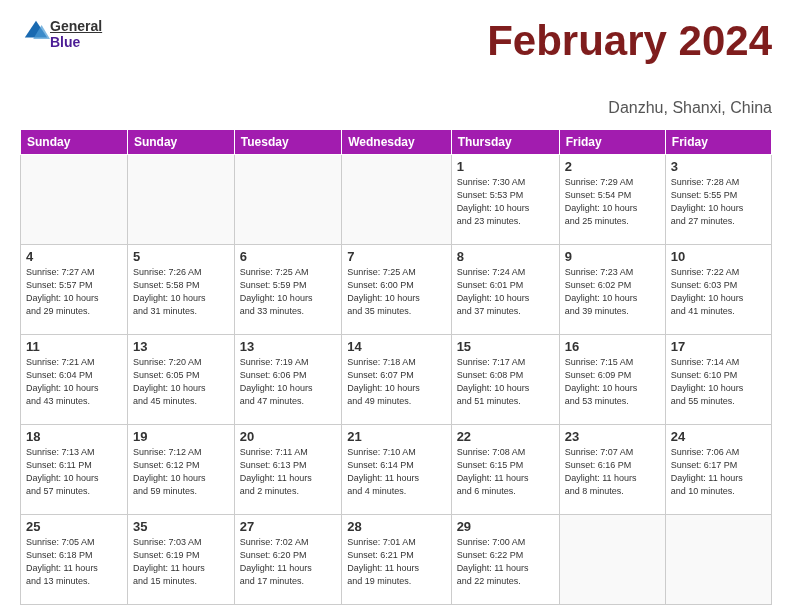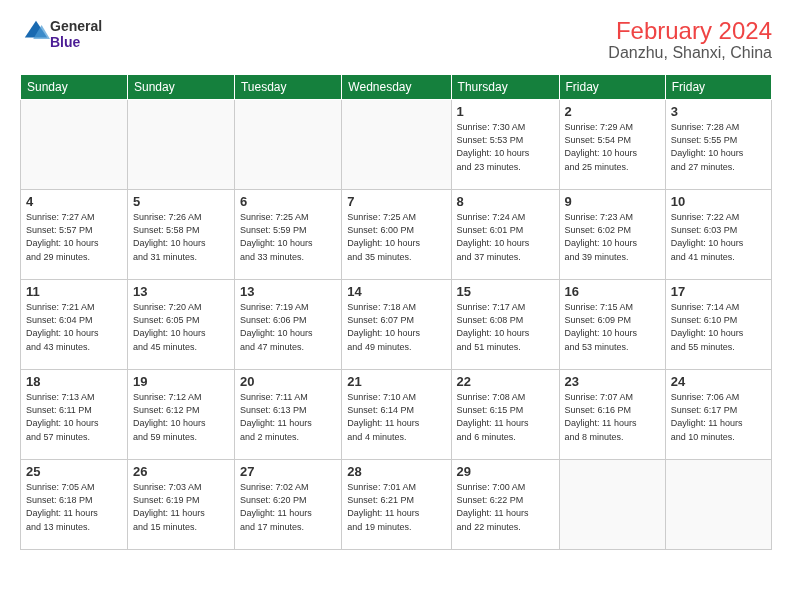--- a/index.html
+++ b/index.html
@@ -27,38 +27,39 @@
     }
     .logo-icon {
       width: 28px;
       height: 28px;
       margin-left: 2px;
     }
     .title-block {
       text-align: right;
     }
     .month-title {
-      font-size: 24px;
-      font-weight: normal;
-      color: #ef4444;
+      font-size: 42px;
+      font-weight: bold;
+      color: #7f1d1d;
       line-height: 1.1;
     }
     .location {
       font-size: 16px;
       color: #555;
+      margin-top: 35px;
     }
     .calendar {
       width: 100%;
       border-collapse: collapse;
     }
     .calendar th {
-      background: #15803d;
+      background: #a21caf;
       color: #fff;
       font-size: 12px;
-      font-weight: normal;
+      font-weight: bold;
       padding: 5px 6px;
       text-align: left;
       border: 1px solid #fff;
     }
     .calendar td {
       vertical-align: top;
       border: 1px solid #ccc;
       padding: 4px 5px;
       width: 113px;
       height: 90px;
@@ -89,21 +90,21 @@
   <div class="header">
     <div class="logo">
       <div>
         <svg class="logo-icon" viewBox="0 0 40 40">
           <polygon points="20,4 36,28 4,28" fill="#1a6ab1"></polygon>
           <polygon points="28,10 40,30 16,30" fill="#4a9ad4" opacity="0.7"></polygon>
         </svg>
       </div>
       <div>
         <div style="font-size:14px;font-weight:bold;color:#333;line-height:1.15;">
-          <span style="color:#333;">General</span><br>
+          <span style="color:#333;text-decoration:underline;">General</span><br>
           <span style="color:#4c1d95;">Blue</span>
         </div>
       </div>
     </div>
     <div class="title-block">
       <div class="month-title">February 2024</div>
       <div class="location">Danzhu, Shanxi, China</div>
     </div>
   </div>
 
@@ -227,21 +228,21 @@
             <span class="day-num">24</span>
             <div class="day-info">Sunrise: 7:06 AM<br>Sunset: 6:17 PM<br>Daylight: 11 hours<br>and 10 minutes.</div>
           </td>
         </tr>
         <tr>
           <td>
             <span class="day-num">25</span>
             <div class="day-info">Sunrise: 7:05 AM<br>Sunset: 6:18 PM<br>Daylight: 11 hours<br>and 13 minutes.</div>
           </td>
           <td>
-            <span class="day-num">26</span>
+            <span class="day-num">35</span>
             <div class="day-info">Sunrise: 7:03 AM<br>Sunset: 6:19 PM<br>Daylight: 11 hours<br>and 15 minutes.</div>
           </td>
           <td>
             <span class="day-num">27</span>
             <div class="day-info">Sunrise: 7:02 AM<br>Sunset: 6:20 PM<br>Daylight: 11 hours<br>and 17 minutes.</div>
           </td>
           <td>
             <span class="day-num">28</span>
             <div class="day-info">Sunrise: 7:01 AM<br>Sunset: 6:21 PM<br>Daylight: 11 hours<br>and 19 minutes.</div>
           </td>

